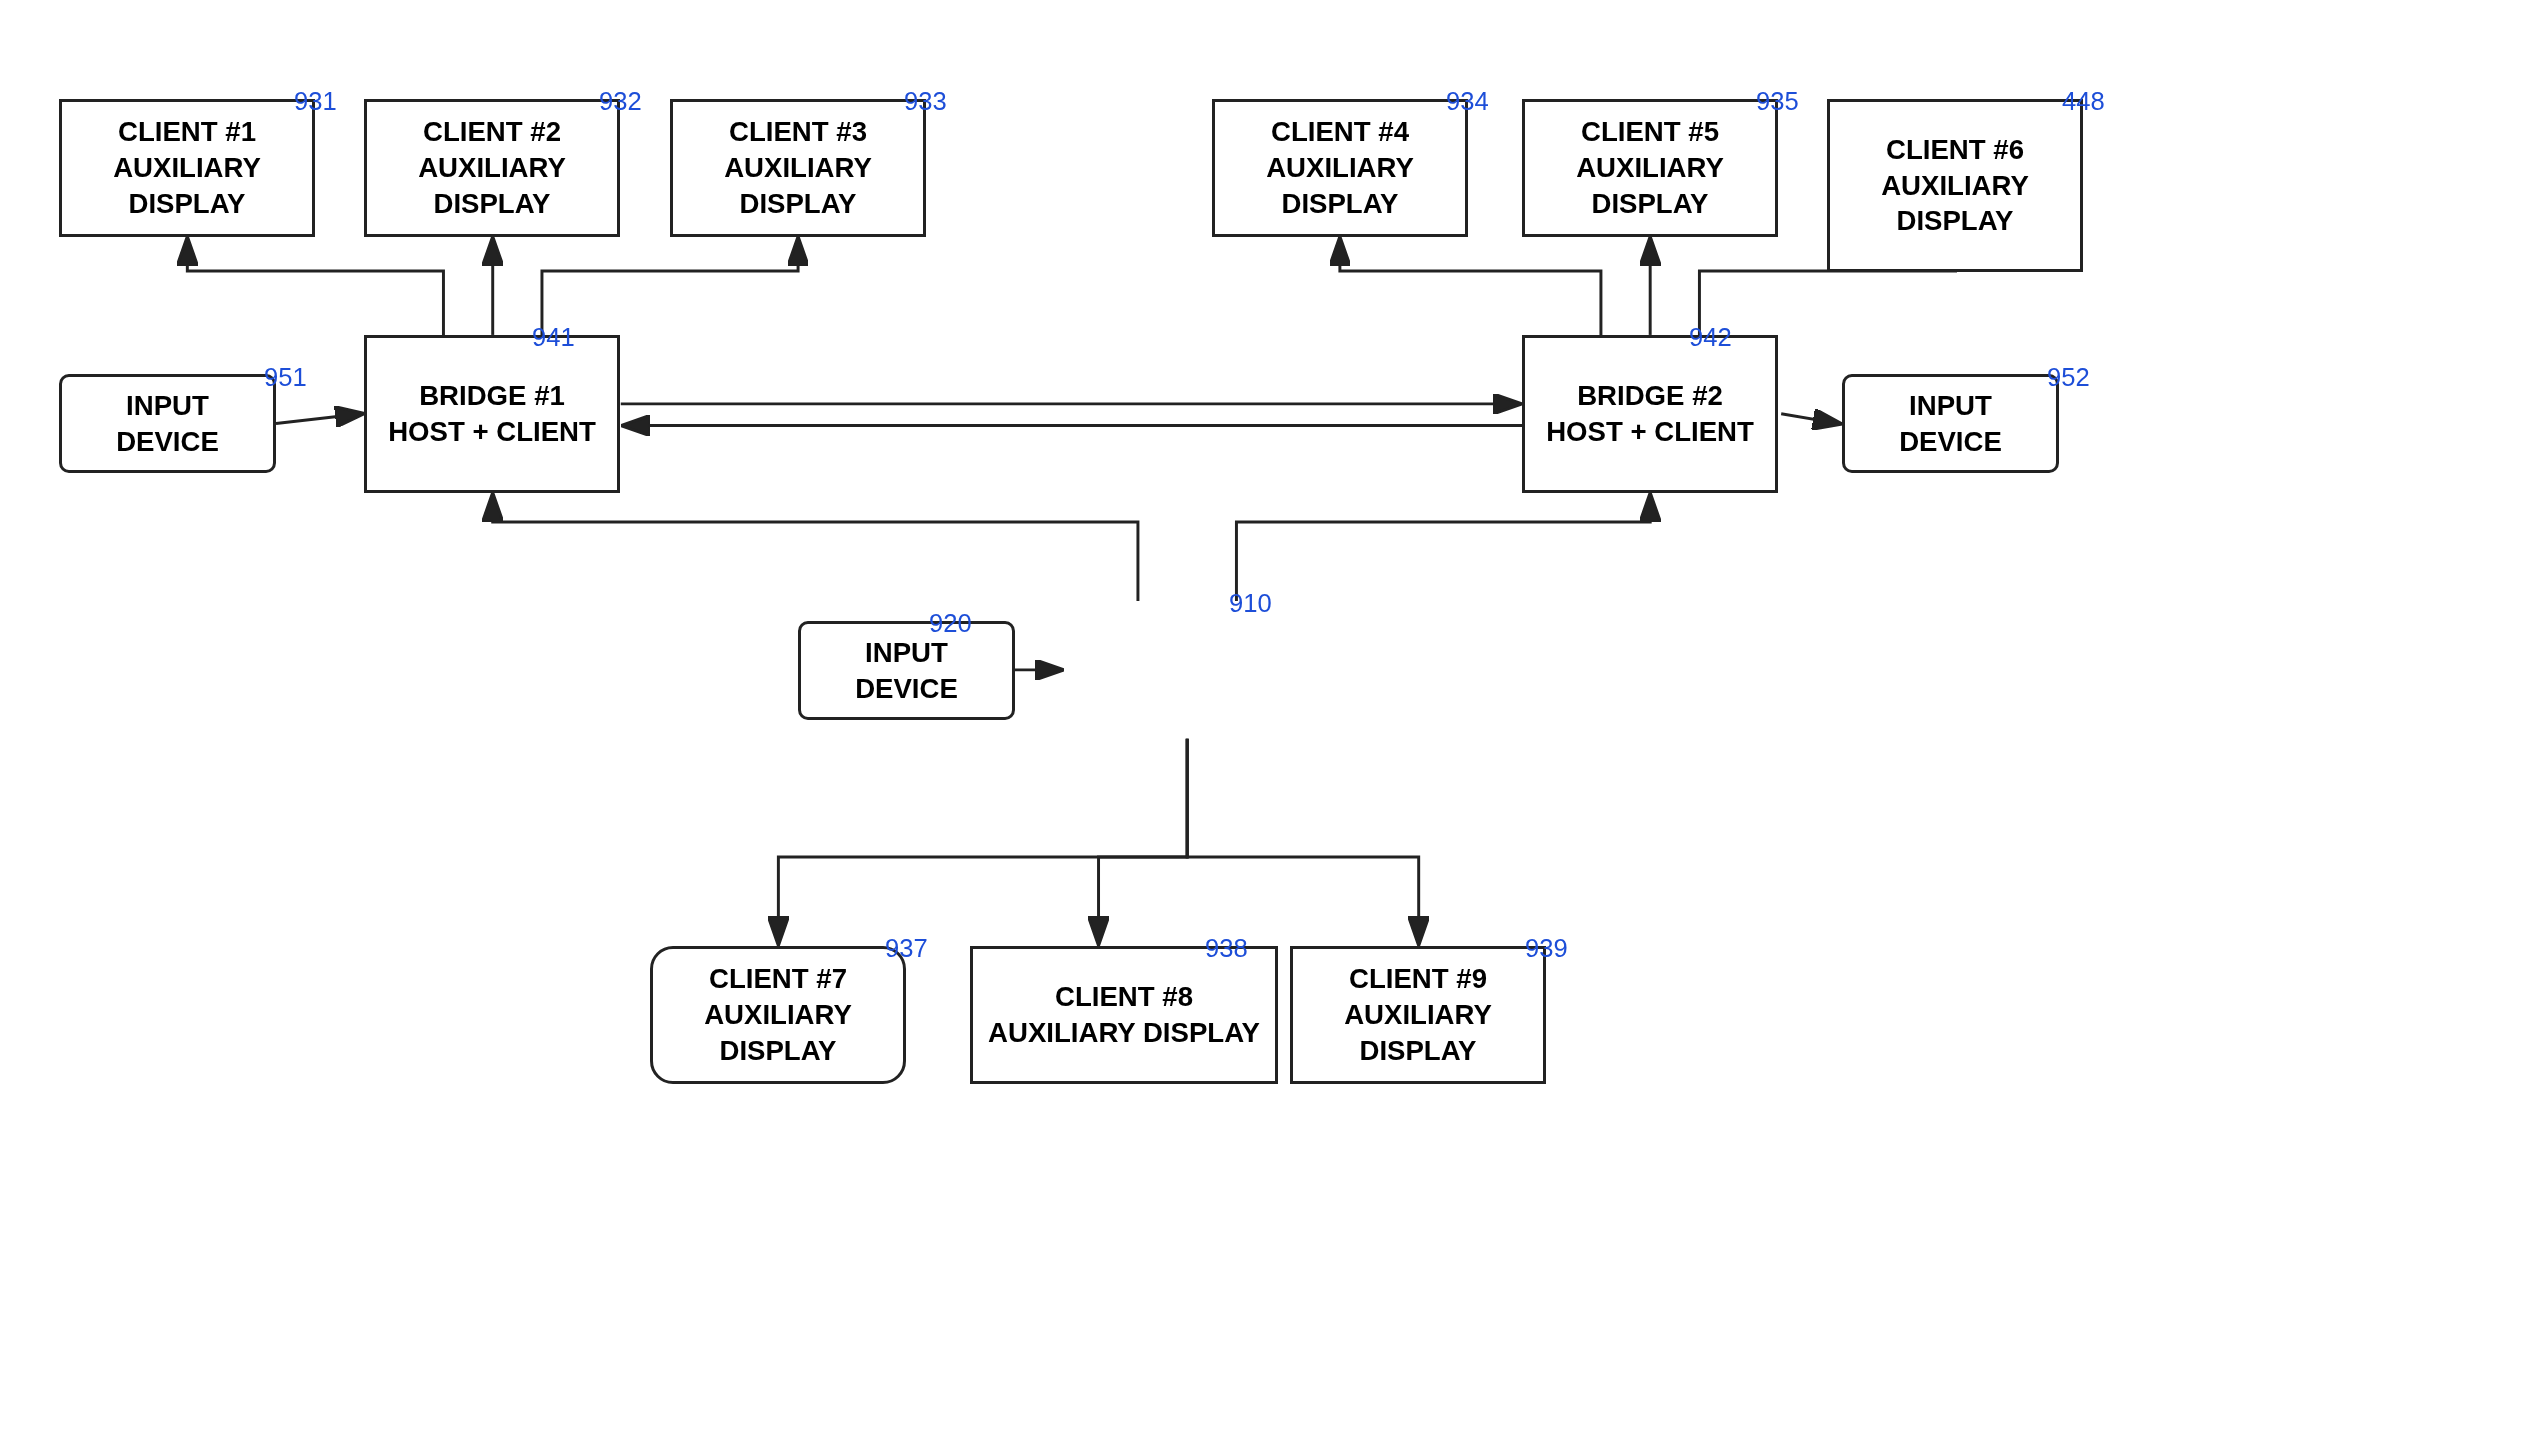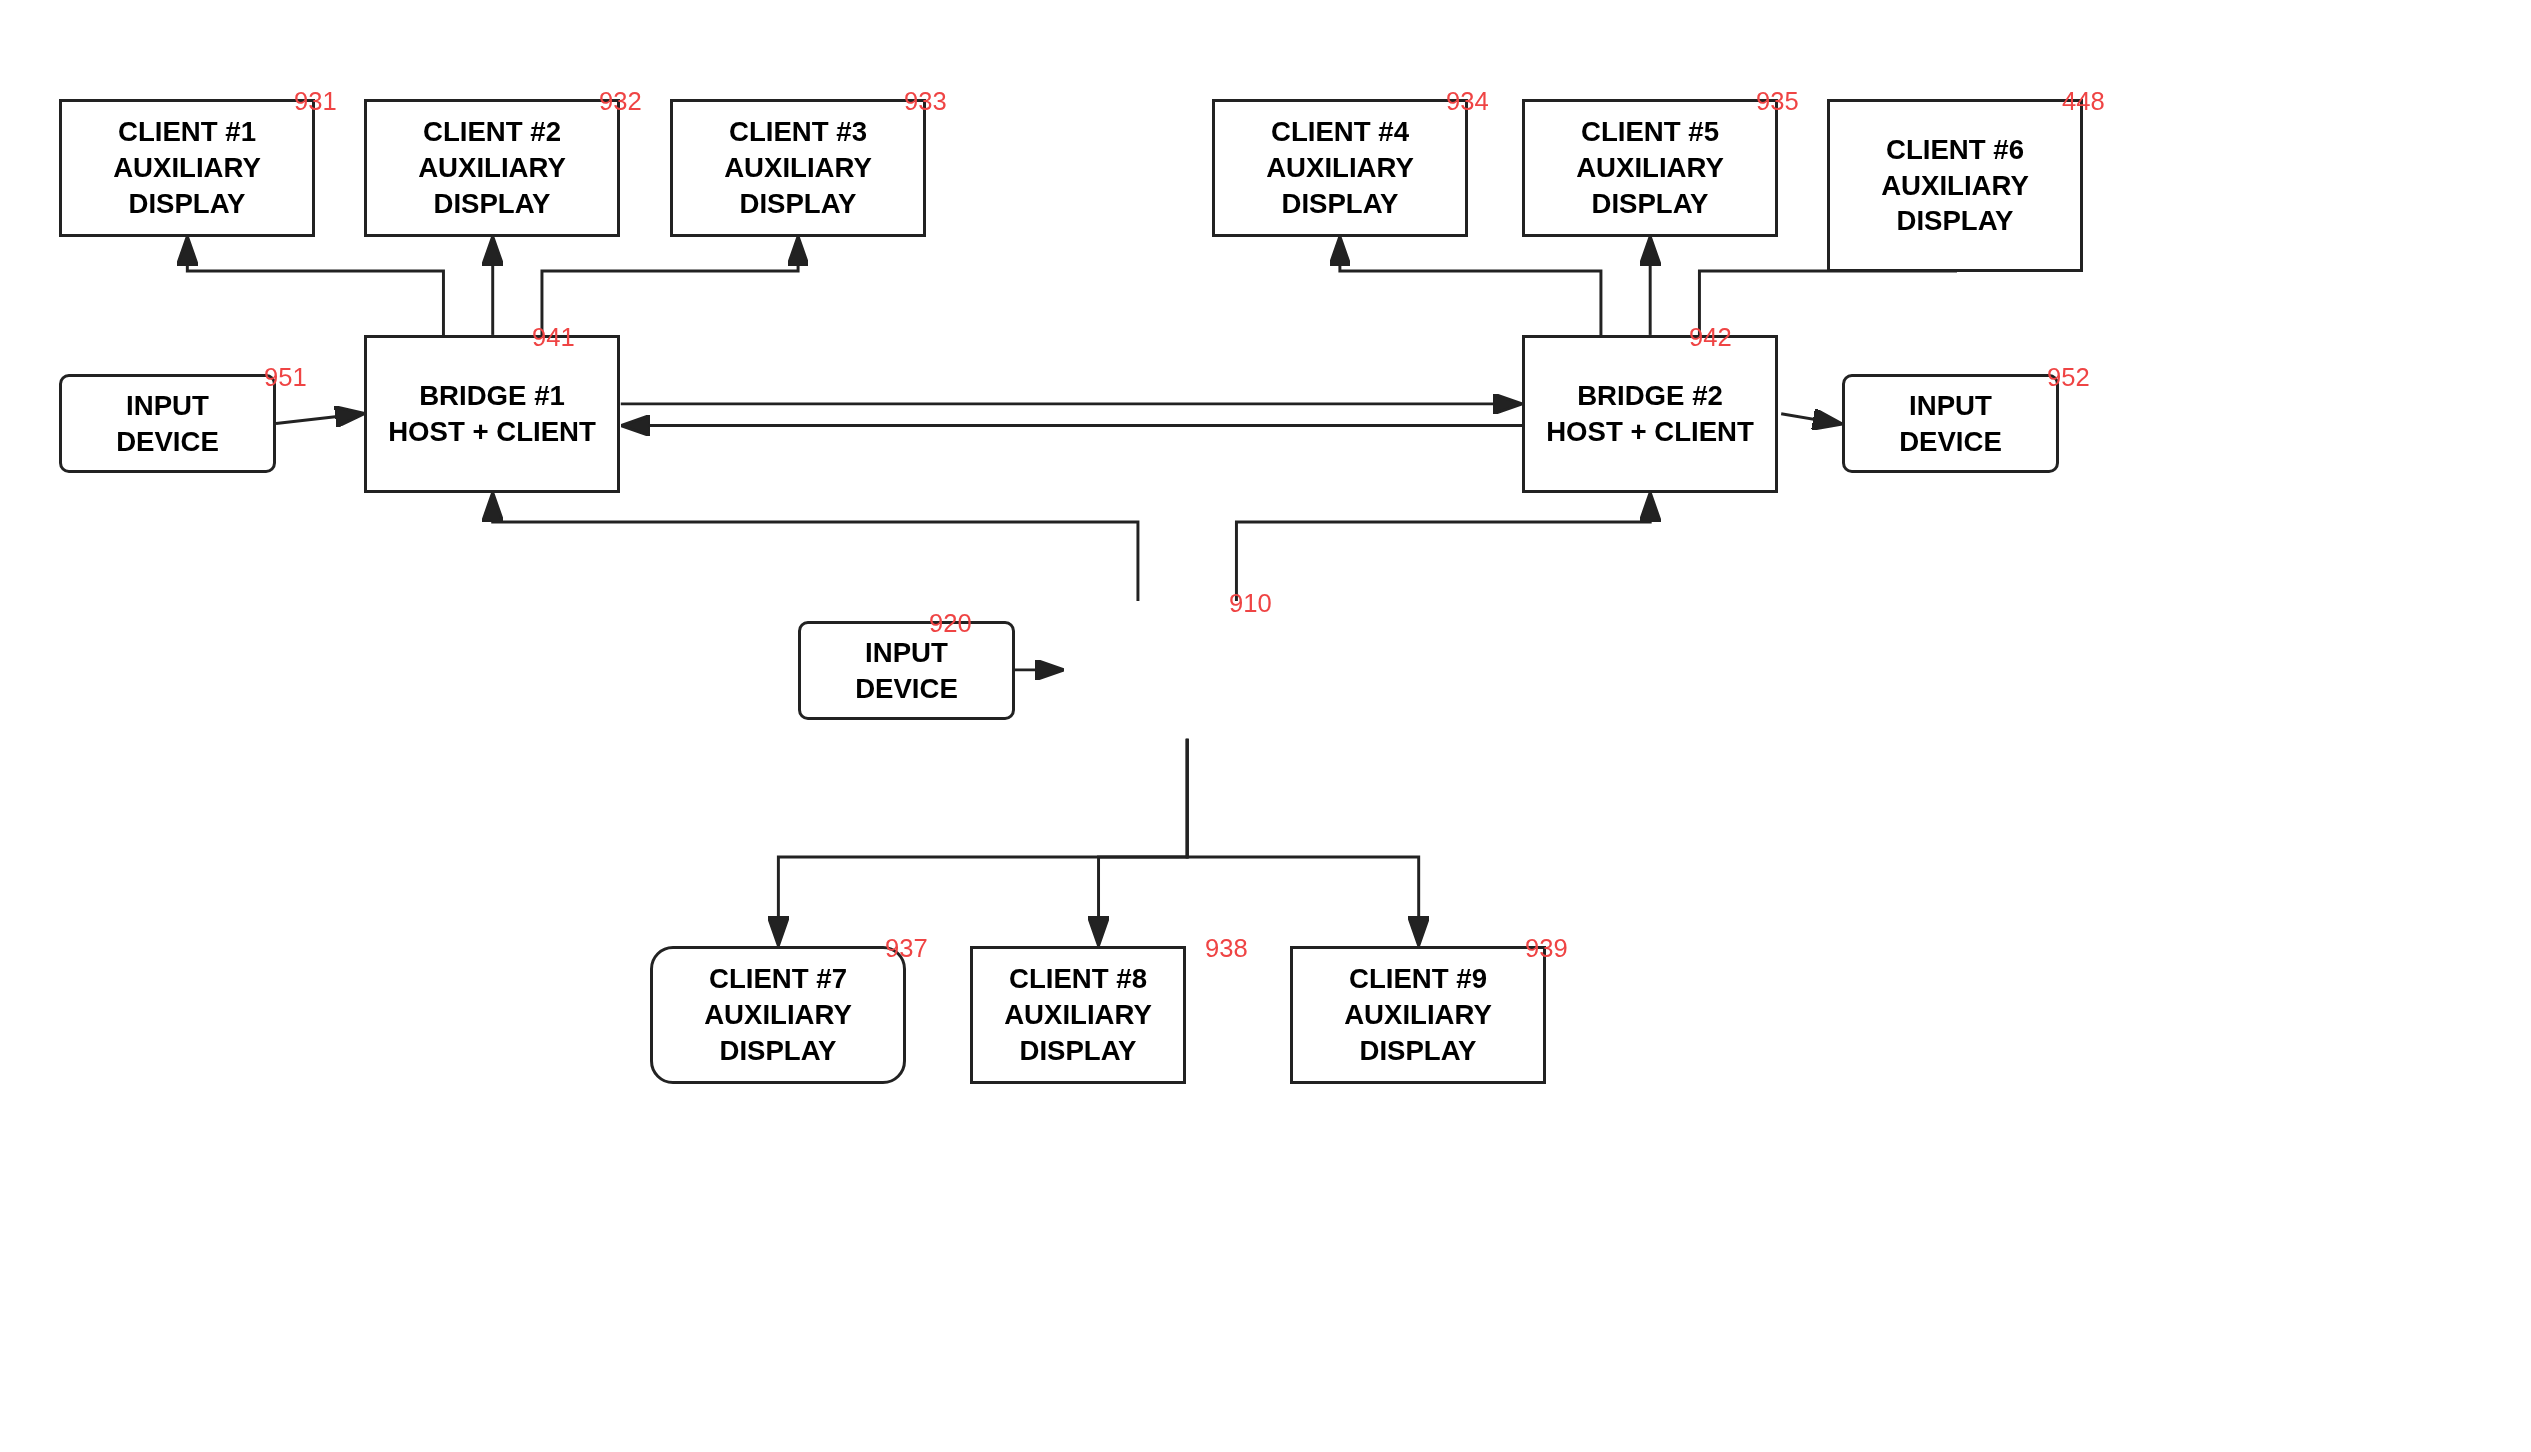--- a/index.html
+++ b/index.html
@@ -27,21 +27,21 @@
       font-size: 27.6px;
       font-weight: bold;
       font-family: Arial, sans-serif;
       line-height: 1.3;
       padding: 9px;
     }
     .label {
       position: absolute;
       font-size: 25.6px;
       font-family: Arial, sans-serif;
-      color: #ef4444;
+      color: #1d4ed8;
     }
     svg.arrows {
       position: absolute;
       top: 0;
       left: 0;
       width: 2532px;
       height: 1453px;
       overflow: visible;
     }
     svg.arrows line, svg.arrows polyline, svg.arrows path {
@@ -153,21 +153,21 @@
   </div>
   <span class="label" style="left:929px;top:609px;">920</span>
 
   <span class="label" style="left:1229px;top:589px;">910</span>
 
   <div class="box" style="left:650px;top:946px;width:256px;height:138px;border-radius:23px;">
     <span>CLIENT #7<br>AUXILIARY DISPLAY</span>
   </div>
   <span class="label" style="left:885px;top:934px;">937</span>
 
-  <div class="box" style="left:970px;top:946px;width:216px;height:138px;">
+  <div class="box" style="left:970px;top:946px;width:308px;height:138px;">
     <span>CLIENT #8<br>AUXILIARY DISPLAY</span>
   </div>
   <span class="label" style="left:1205px;top:934px;">938</span>
 
   <div class="box" style="left:1290px;top:946px;width:256px;height:138px;">
     <span>CLIENT #9<br>AUXILIARY DISPLAY</span>
   </div>
   <span class="label" style="left:1525px;top:934px;">939</span>
 
 </div>

